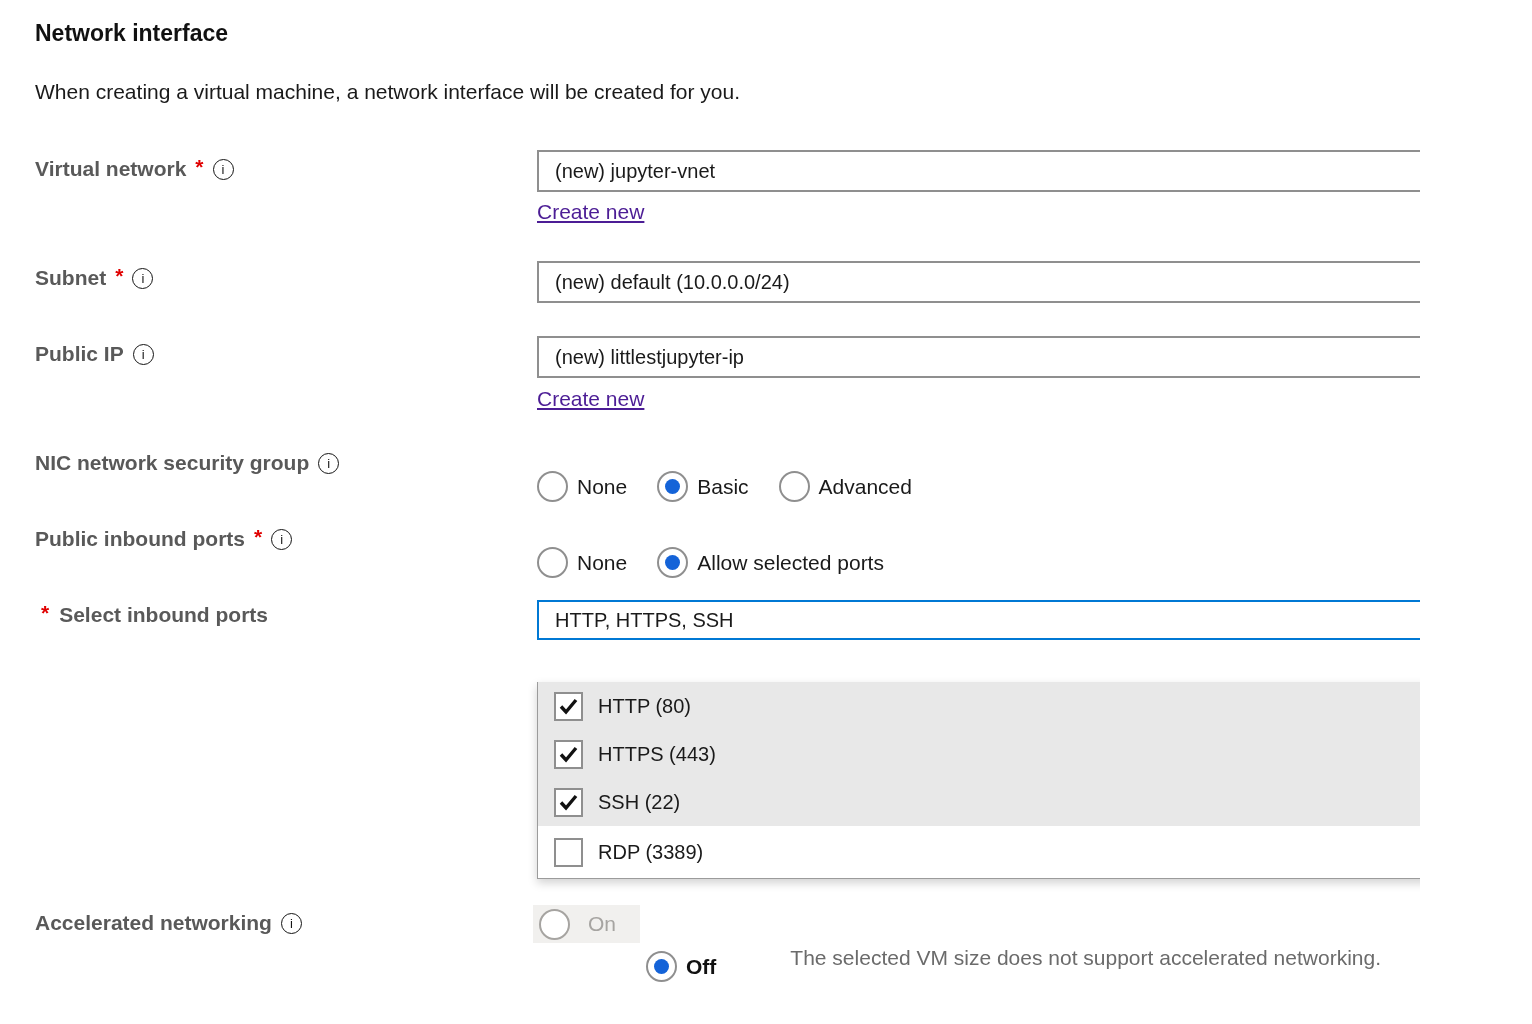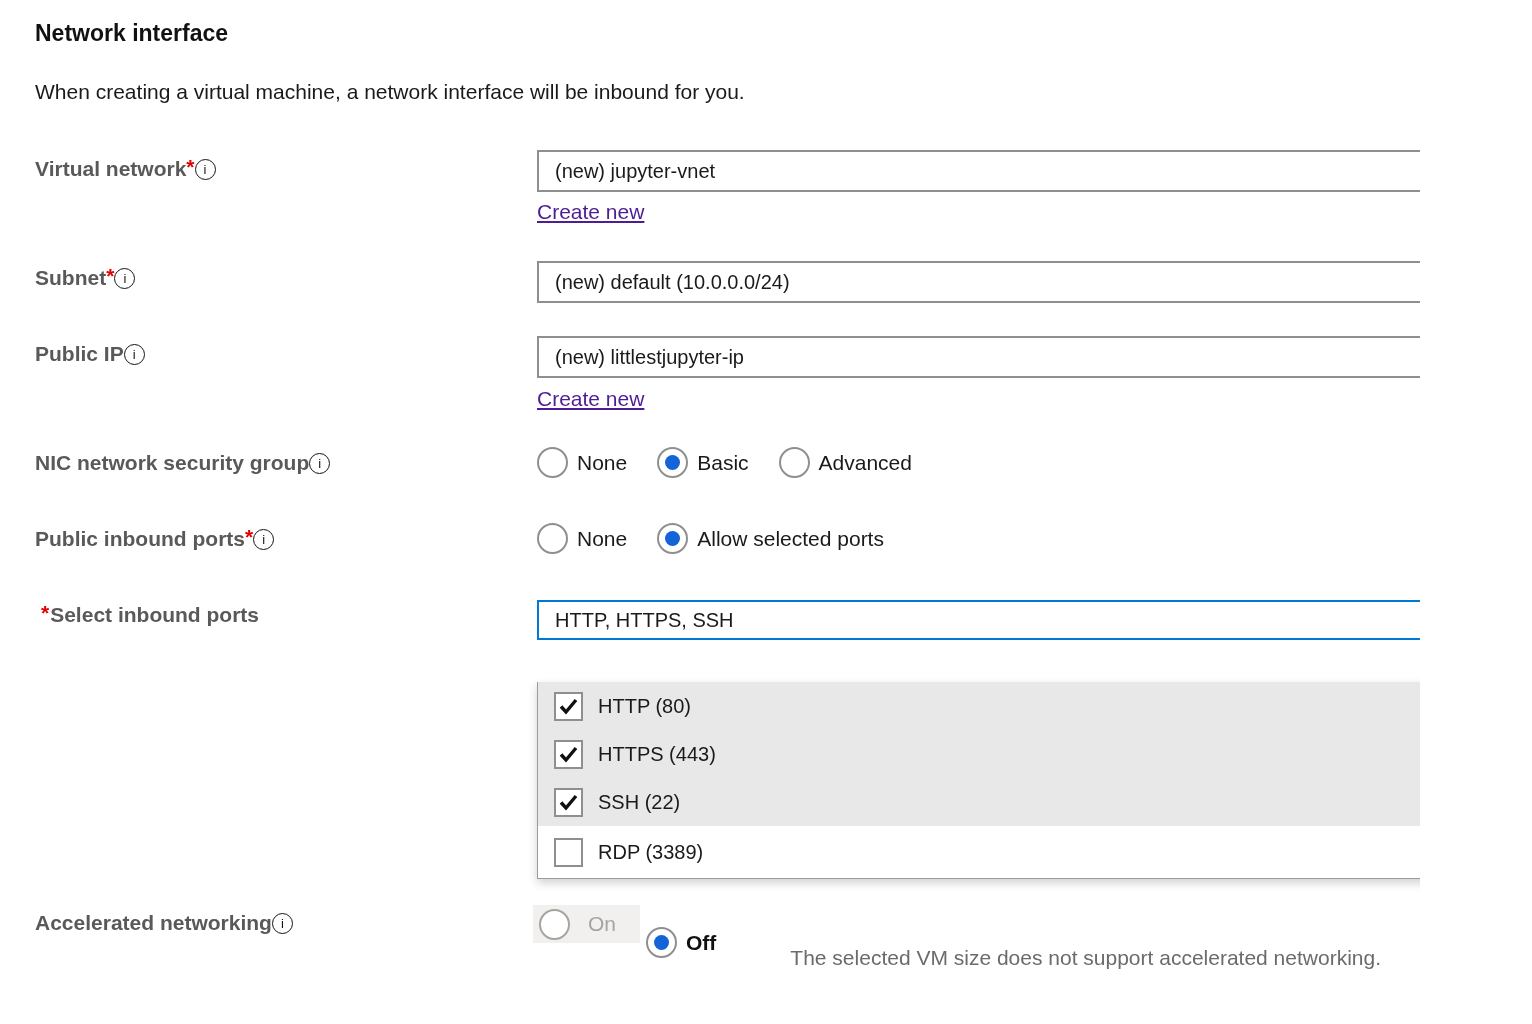--- a/index.html
+++ b/index.html
@@ -21,21 +21,21 @@
     font-size:23px; font-weight:700; color:#111111;
   }
   .page-desc {
     position:absolute; left:35px; top:80px;
     font-size:21px; color:#1a1a1a;
   }
 
   
   .field-label {
     position:absolute; left:35px;
-    display:flex; align-items:center; 
+    display:flex; align-items:center; gap:9px;
     font-size:21px; font-weight:600; color:#595959;
     white-space:nowrap;
   }
   .req { color:#e00000; font-weight:700; font-size:21px; position:relative; top:-2px; }
   .req.lead { margin-right:1px; }
   .info-icon {
     width:21px; height:21px; flex:0 0 21px;
     border:1.6px solid #141414; border-radius:50%;
     display:inline-flex; align-items:center; justify-content:center;
     color:#141414; font-weight:400; font-size:13px; line-height:1;
@@ -57,21 +57,21 @@
     position:absolute; left:537px;
     font-size:21px; color:#4c1d95; cursor:pointer;text-decoration:underline;
   }
 
   
   .radio-row {
     position:absolute; left:537px;
     display:flex; align-items:center; gap:30px;
     font-size:21px; color:#1a1a1a;
   }
-  .radio-opt { display:flex; align-items:center; gap:9px; cursor:pointer; }
+  .radio-opt { display:flex; align-items:center; gap:9px; cursor:pointer;margin-top:24px; }
   .radio-circ {
     width:31px; height:31px; flex:0 0 31px;
     border:2px solid #8f8f8f; border-radius:50%;
     background:#ffffff;
     display:flex; align-items:center; justify-content:center;
   }
   .radio-opt.sel .radio-circ::after {
     content:""; width:15px; height:15px; border-radius:50%; background:#1463d8;
   }
 
@@ -119,21 +119,21 @@
     position:absolute; right:39px; top:946px;
     font-size:21px; color:#6b6b6b;
   }
 </style>
 </head>
 <body>
 
 <div class="stage">
 
   <div class="page-title">Network interface</div>
-  <div class="page-desc">When creating a virtual machine, a network interface will be inbound for you.</div>
+  <div class="page-desc">When creating a virtual machine, a network interface will be created for you.</div>
 
   <div class="field-label" style="top:157px">
     <span>Virtual network</span>
     <span class="req">*</span>
     <span class="info-icon"></span>
   </div>
   <div class="dropdown" style="top:150px">
     <span>(new) jupyter-vnet</span>
     <span class="chev">
       <svg width="20" height="13" viewBox="0 0 20 13">

